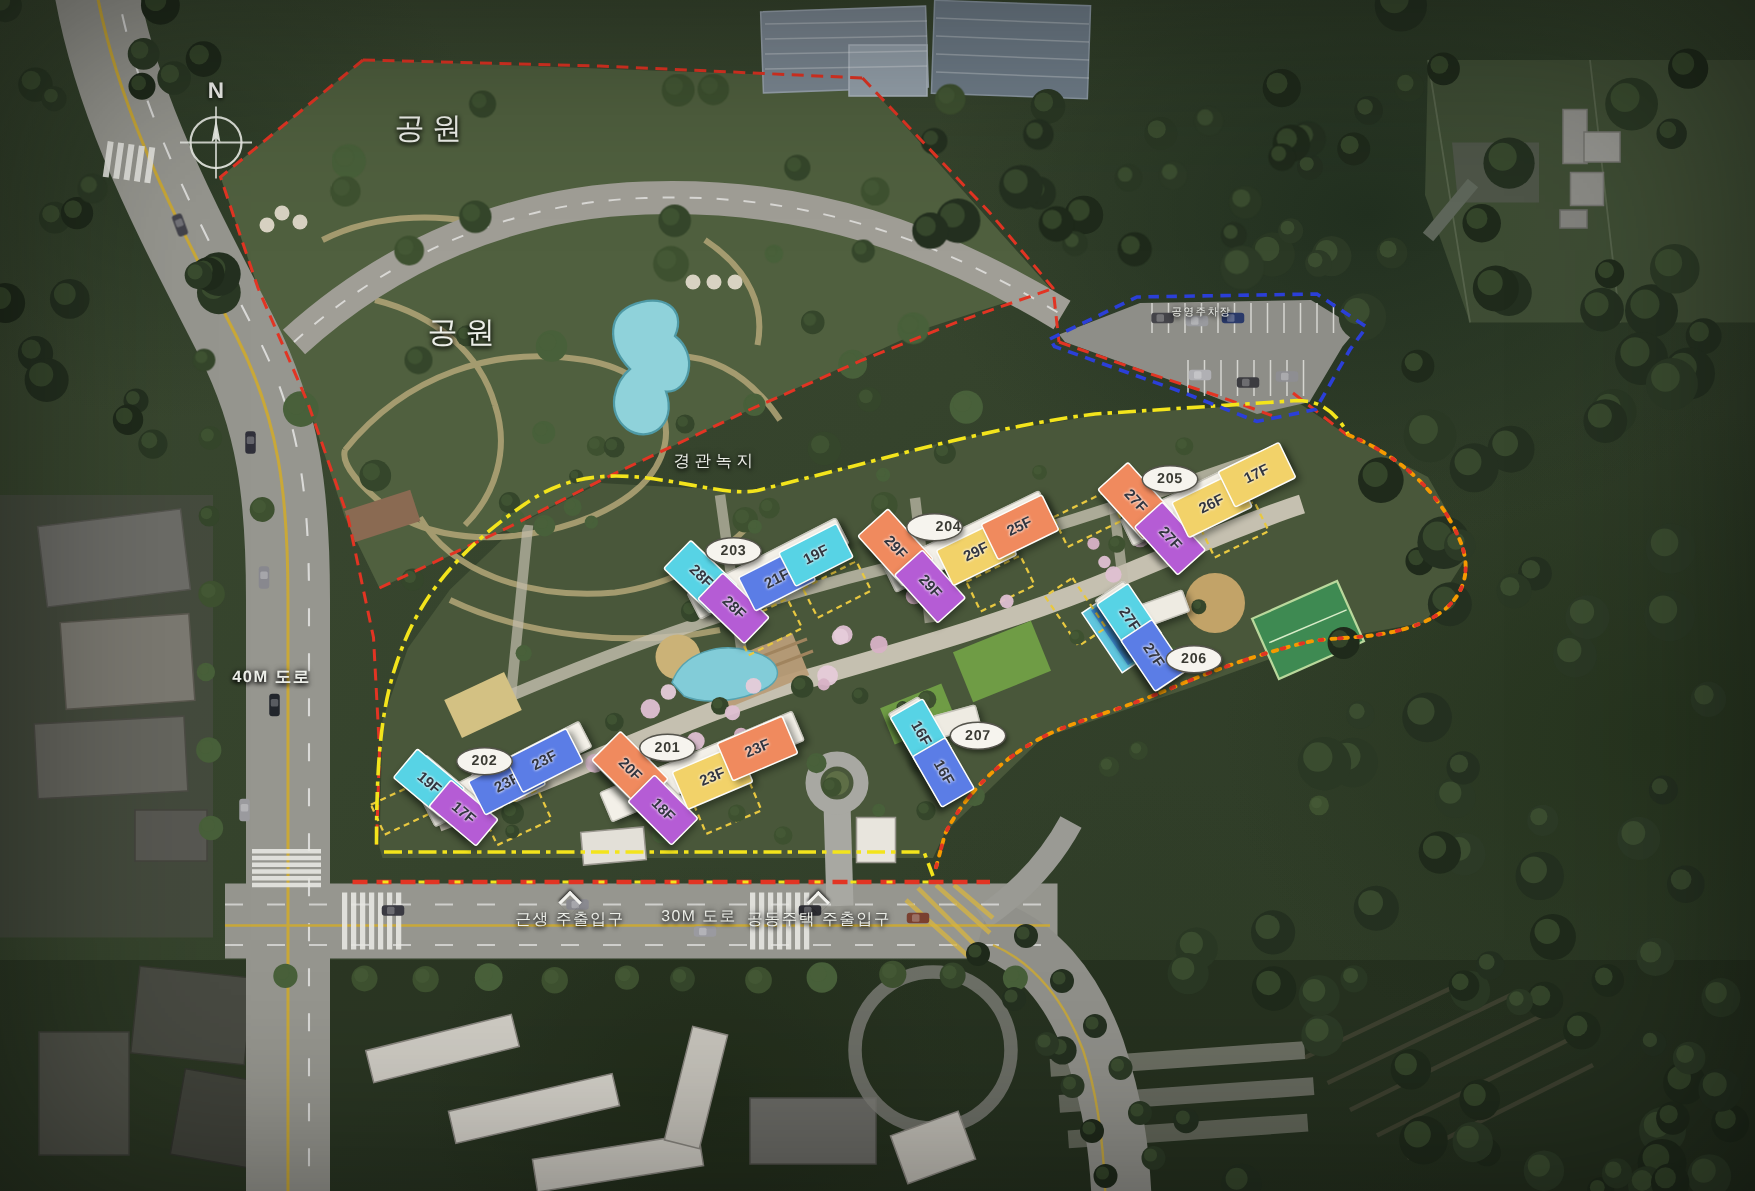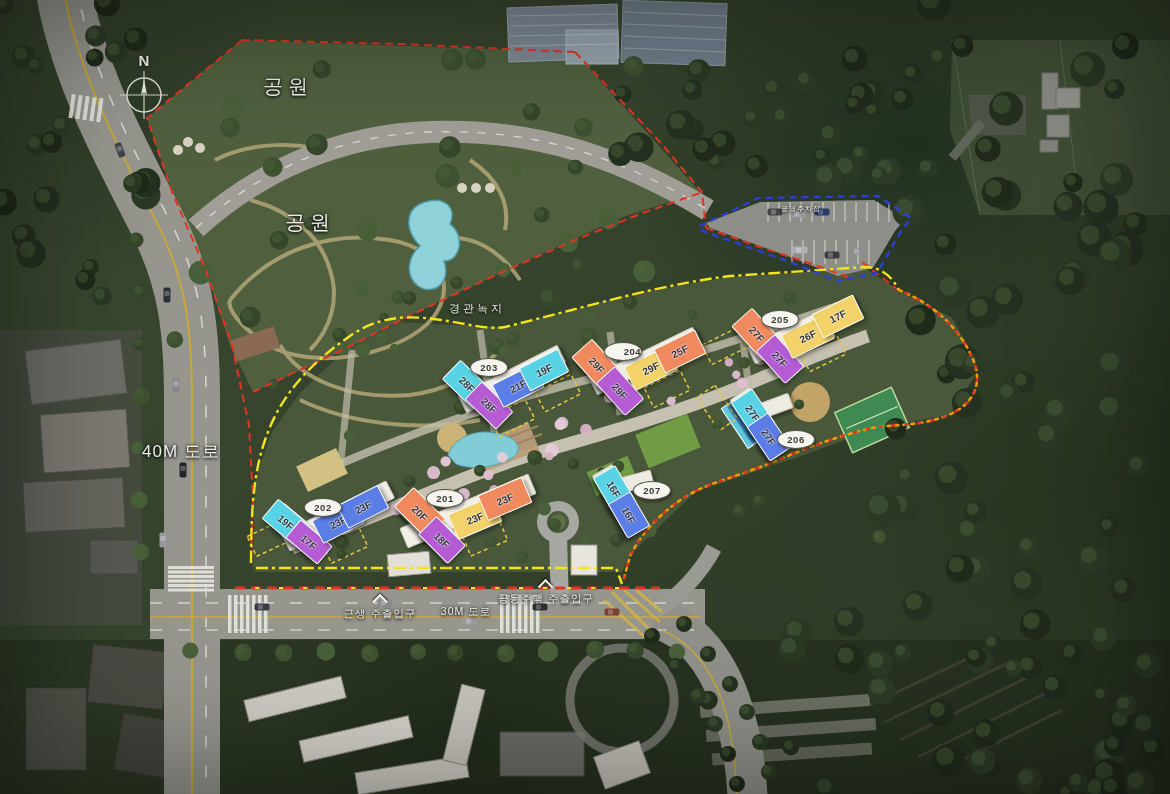--- a/index.html
+++ b/index.html
@@ -927,24 +927,24 @@
         <span>16F</span>
       </div>
       <div class="badge" style="left: 633px; top: 481px; z-index: 3;">
         <span>207</span>
       </div>
     </div>
   <div id="labels" class="layer">
       <div class="area-label" style="left: 288px; top: 86px; font-size: 20px; letter-spacing: 5px;"><span>공원</span></div>
       <div class="area-label" style="left: 310px; top: 222px; font-size: 20px; letter-spacing: 5px;"><span>공원</span></div>
       <div class="area-label" style="left: 477px; top: 308px; font-size: 11px; letter-spacing: 3px;"><span>경관녹지</span></div>
-      <div class="area-label" style="left: 181px; top: 452px; font-size: 17px; letter-spacing: 1px;"><span>40M 도로</span></div>
+      <div class="area-label" style="left: 181px; top: 452px; font-size: 11px; letter-spacing: 1px; font-weight: bold;"><span>40M 도로</span></div>
       <div class="area-label" style="left: 466px; top: 612px; font-size: 10.5px; letter-spacing: 1px;"><span>30M 도로</span></div>
       <div class="area-label" style="left: 380px; top: 608px; font-size: 10.5px; letter-spacing: 1px;"><span class="chev"></span><span>근생 주출입구</span></div>
-      <div class="area-label" style="left: 546px; top: 593px; font-size: 10.5px; letter-spacing: 1px;"><span class="chev"></span><span>공동주택 주출입구</span></div>
+      <div class="area-label" style="left: 546px; top: 608px; font-size: 10.5px; letter-spacing: 1px;"><span class="chev"></span><span>공동주택 주출입구</span></div>
       <div class="area-label" style="left: 801px; top: 209px; font-size: 7px; letter-spacing: 1px;"><span>공영주차장</span></div>
     </div>
 
   <div id="compass">
     <span class="n">N</span>
     <svg width="52" height="52" viewBox="0 0 52 52">
       <circle cx="26" cy="26" r="17" fill="none" stroke="#eceee8" stroke-width="1.5" opacity="0.9"></circle>
       <path d="M 26,2 L 26,50 M 2,26 L 50,26" stroke="#eceee8" stroke-width="1.2" opacity="0.85"></path>
       <path d="M 26,10 L 29,26 L 26,23 L 23,26 Z" fill="#eceee8" opacity="0.95"></path>
     </svg>

